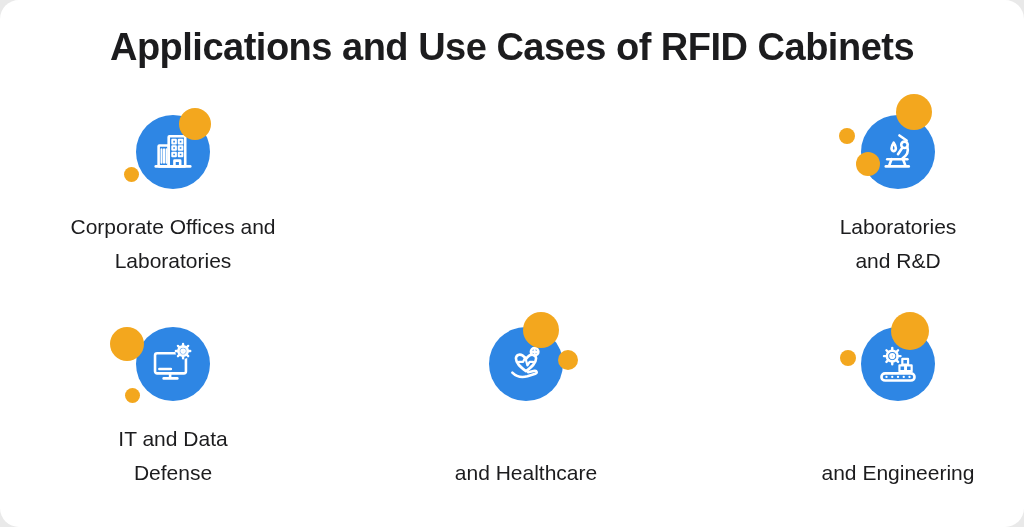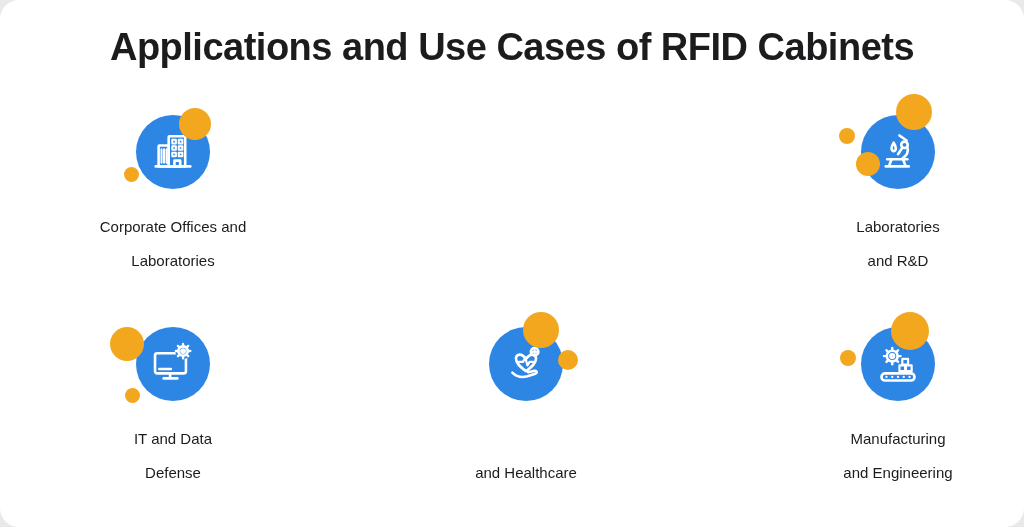--- a/index.html
+++ b/index.html
@@ -32,21 +32,21 @@
   .v2 .d2 { width:16px; height:16px; left:29px; top:4px; }
   .v3 .d1 { width:36px; height:36px; left:64px; top:-2px; }
   .v3 .d2 { width:16px; height:16px; left:7px;  top:32px; }
   .v3 .d3 { width:24px; height:24px; left:24px; top:56px; }
   .v4 .d1 { width:34px; height:34px; left:3px;  top:19px; }
   .v4 .d2 { width:15px; height:15px; left:18px; top:80px; }
   .v5 .d1 { width:36px; height:36px; left:63px; top:4px; }
   .v5 .d2 { width:20px; height:20px; left:98px; top:42px; }
   .v6 .d1 { width:38px; height:38px; left:59px; top:4px; }
   .v6 .d2 { width:16px; height:16px; left:8px;  top:42px; }
-  .label { font-size:15px; line-height:34px; color:var(--text); margin-top:2px; }
+  .label { font-size:21px; line-height:34px; color:var(--text); margin-top:2px; }
   svg * { vector-effect:non-scaling-stroke; }
 </style>
 </head>
 <body>
 
 <div class="canvas">
 
   <div class="title">Applications and Use Cases of RFID Cabinets</div>
 
   <div class="cell" style="left:3px; top:96px">
@@ -170,18 +170,18 @@
             <circle cx="16" cy="50" r="1.6"></circle>
               <circle cx="24" cy="50" r="1.6"></circle>
             <circle cx="32" cy="50" r="1.6"></circle>
               <circle cx="40" cy="50" r="1.6"></circle>
             <circle cx="48" cy="50" r="1.6"></circle>
           </g>
         </svg>
       </div>
     </div>
     <div class="label">
-      <span>Manufacturing</span><br>
+      <br>
       <span>and Engineering</span>
     </div>
   </div>
 
 </div>
 
 </body></html>

